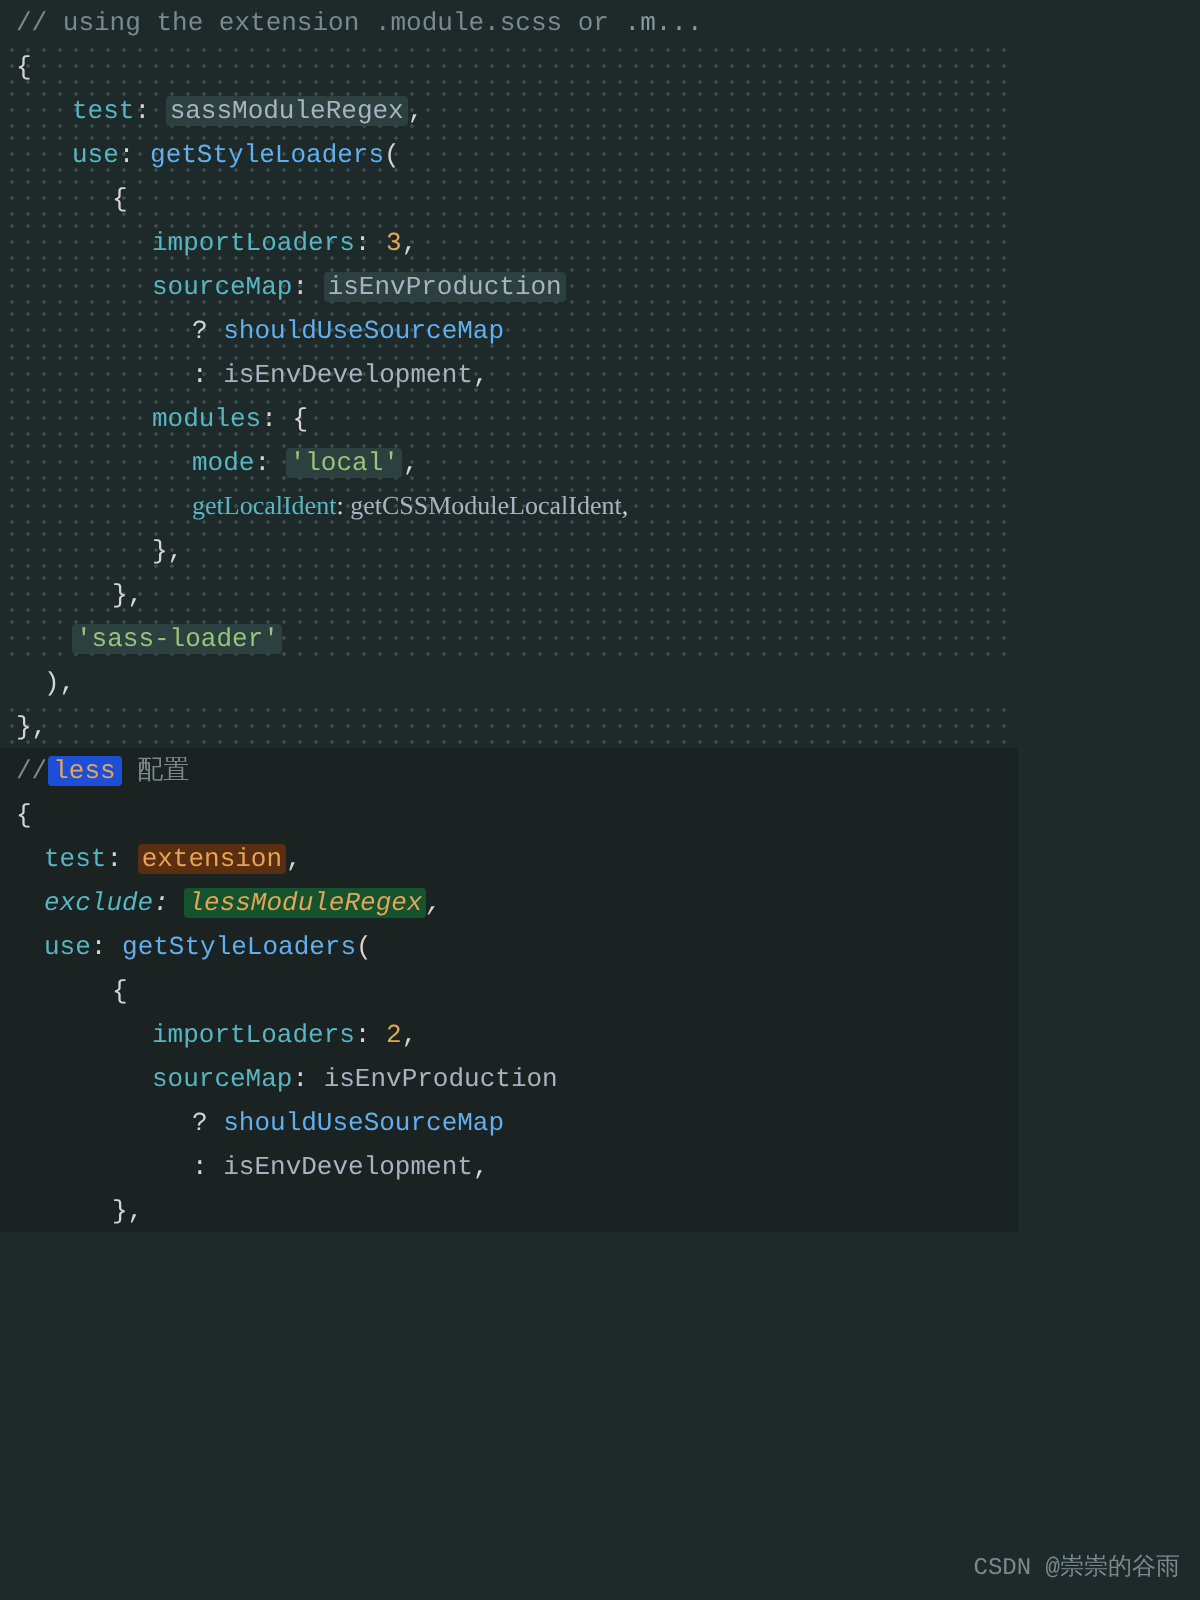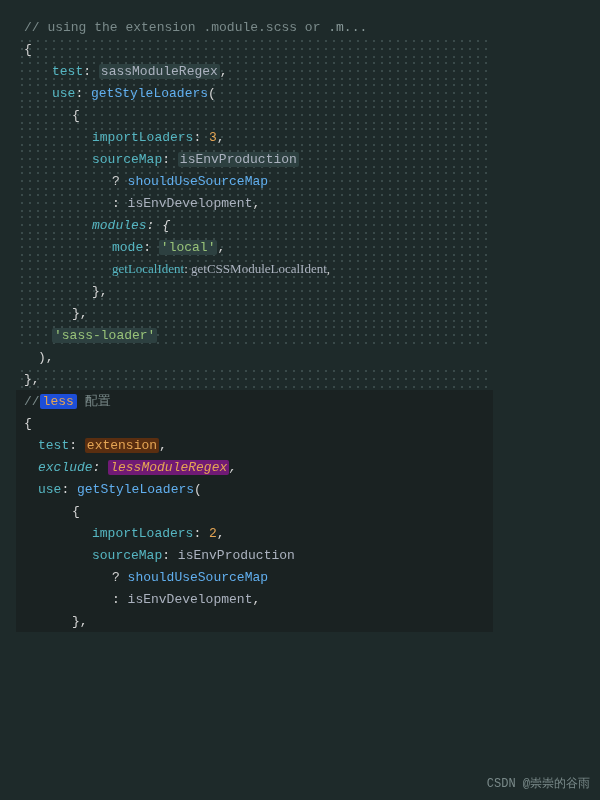--- a/index.html
+++ b/index.html
@@ -11,21 +11,21 @@
       width: 600px;
       height: 800px;
       overflow: hidden;
       position: relative;
     }
 
     .code-container {
       width: 509px;
       height: 800px;
       background-color: #1e2a2a;
-      padding: 16px;
+      padding: 0;
       overflow: hidden;
       position: relative;
     }
 
     .line {
       display: flex;
       align-items: center;
       min-height: 22px;
       padding: 1px 0;
       position: relative;
@@ -67,32 +67,32 @@
 
 <div class="line"><div class="line-content" style="padding-left: 8px;"><span class="c-comment">// using </span><span class="c-comment">the</span><span class="c-comment"> extension .module.scss </span><span class="c-comment">or</span><span class="c-fade"> .m...</span></div></div>
     <div class="line" style="background-image: radial-gradient(circle, rgb(58, 74, 74) 1px, transparent 1px); background-size: 8px 8px; background-position: 2px center;"><div class="line-content" style="padding-left: 8px;"><span class="c-white">{</span></div></div>
     <div class="line" style="background-image: radial-gradient(circle, rgb(58, 74, 74) 1px, transparent 1px); background-size: 8px 8px; background-position: 2px center;"><div class="line-content" style="padding-left: 36px;"><span class="c-cyan">test</span><span class="c-white">: </span><span class="c-light" style="background-color: rgb(45, 64, 64); border-radius: 2px; padding: 0px 2px;">sassModuleRegex</span><span class="c-white">,</span></div></div>
     <div class="line" style="background-image: radial-gradient(circle, rgb(58, 74, 74) 1px, transparent 1px); background-size: 8px 8px; background-position: 2px center;"><div class="line-content" style="padding-left: 36px;"><span class="c-cyan">use</span><span class="c-white">: </span><span class="c-blue">getStyleLoaders</span><span class="c-white">(</span></div></div>
     <div class="line" style="background-image: radial-gradient(circle, rgb(58, 74, 74) 1px, transparent 1px); background-size: 8px 8px; background-position: 2px center;"><div class="line-content" style="padding-left: 56px;"><span class="c-white">{</span></div></div>
     <div class="line" style="background-image: radial-gradient(circle, rgb(58, 74, 74) 1px, transparent 1px); background-size: 8px 8px; background-position: 2px center;"><div class="line-content" style="padding-left: 76px;"><span class="c-cyan">importLoaders</span><span class="c-white">: </span><span class="c-orange">3</span><span class="c-white">,</span></div></div>
     <div class="line" style="background-image: radial-gradient(circle, rgb(58, 74, 74) 1px, transparent 1px); background-size: 8px 8px; background-position: 2px center;"><div class="line-content" style="padding-left: 76px;"><span class="c-cyan">sourceMap</span><span class="c-white">: </span><span class="c-light" style="background-color: rgb(45, 64, 64); border-radius: 2px; padding: 0px 2px;">isEnvProduction</span></div></div>
     <div class="line" style="background-image: radial-gradient(circle, rgb(58, 74, 74) 1px, transparent 1px); background-size: 8px 8px; background-position: 2px center;"><div class="line-content" style="padding-left: 96px;"><span class="c-white">? </span><span class="c-blue">shouldUseSourceMap</span></div></div>
     <div class="line" style="background-image: radial-gradient(circle, rgb(58, 74, 74) 1px, transparent 1px); background-size: 8px 8px; background-position: 2px center;"><div class="line-content" style="padding-left: 96px;"><span class="c-white">: </span><span class="c-light">isEnvDevelopment</span><span class="c-white">,</span></div></div>
-    <div class="line" style="background-image: radial-gradient(circle, rgb(58, 74, 74) 1px, transparent 1px); background-size: 8px 8px; background-position: 2px center; font-style: italic;"><div class="line-content" style="padding-left: 76px;"><span class="c-cyan">modules</span><span class="c-white">: {</span></div></div>
+    <div class="line" style="background-image: radial-gradient(circle, rgb(58, 74, 74) 1px, transparent 1px); background-size: 8px 8px; background-position: 2px center;"><div class="line-content" style="padding-left: 76px;"><span class="c-cyan">modules</span><span class="c-white">: {</span></div></div>
     <div class="line" style="background-image: radial-gradient(circle, rgb(58, 74, 74) 1px, transparent 1px); background-size: 8px 8px; background-position: 2px center;"><div class="line-content" style="padding-left: 96px;"><span class="c-cyan">mode</span><span class="c-white">: </span><span class="c-green" style="background-color: rgb(45, 64, 64); border-radius: 2px; padding: 0px 2px;">'local'</span><span class="c-white">,</span></div></div>
     <div class="line" style="background-image: radial-gradient(circle, rgb(58, 74, 74) 1px, transparent 1px); background-size: 8px 8px; background-position: 2px center;"><div class="line-content" style="padding-left: 96px; font-family: Liberation Serif, serif;"><span class="c-cyan">getLocalIdent</span><span class="c-white">: </span><span class="c-light">getCSSModuleLocalIdent</span><span class="c-white">,</span></div></div>
     <div class="line" style="background-image: radial-gradient(circle, rgb(58, 74, 74) 1px, transparent 1px); background-size: 8px 8px; background-position: 2px center;"><div class="line-content" style="padding-left: 76px;"><span class="c-white">},</span></div></div>
     <div class="line" style="background-image: radial-gradient(circle, rgb(58, 74, 74) 1px, transparent 1px); background-size: 8px 8px; background-position: 2px center;"><div class="line-content" style="padding-left: 56px;"><span class="c-white">},</span></div></div>
     <div class="line" style="background-image: radial-gradient(circle, rgb(58, 74, 74) 1px, transparent 1px); background-size: 8px 8px; background-position: 2px center;"><div class="line-content" style="padding-left: 36px;"><span class="c-green" style="background-color: rgb(45, 64, 64); border-radius: 2px; padding: 0px 2px;">'sass-loader'</span></div></div>
     <div class="line"><div class="line-content" style="padding-left: 22px;"><span class="c-white">),</span></div></div>
     <div class="line" style="background-image: radial-gradient(circle, rgb(58, 74, 74) 1px, transparent 1px); background-size: 8px 8px; background-position: 2px center;"><div class="line-content" style="padding-left: 8px;"><span class="c-white">},</span></div></div>
     <div class="line" style="background-color: rgb(26, 34, 34);"><div class="line-content" style="padding-left: 8px;"><span class="c-comment">//</span><span class="c-orange" style="background-color: #1d4ed8; border-radius: 2px; padding: 0px 3px; color: rgb(229, 165, 84);">less</span><span class="c-comment"> 配置</span></div></div>
     <div class="line" style="background-color: rgb(26, 34, 34);"><div class="line-content" style="padding-left: 8px;"><span class="c-white">{</span></div></div>
     <div class="line" style="background-color: rgb(26, 34, 34);"><div class="line-content" style="padding-left: 22px;"><span class="c-cyan">test</span><span class="c-white">: </span><span class="c-light" style="background-color: rgb(90, 46, 16); border-radius: 2px; padding: 0px 2px; color: rgb(229, 165, 84);">extension</span><span class="c-white">,</span></div></div>
-    <div class="line" style="background-color: rgb(26, 34, 34); font-style: italic;"><div class="line-content" style="padding-left: 22px;"><span class="c-cyan">exclude</span><span class="c-white">: </span><span class="c-light" style="background-color: #701a75; border-radius: 2px; padding: 0px 2px; color: rgb(229, 165, 84);">lessModuleRegex</span><span class="c-white">,</span></div></div>
+    <div class="line" style="background-color: rgb(26, 34, 34); font-style: italic;"><div class="line-content" style="padding-left: 22px;"><span class="c-cyan">exclude</span><span class="c-white">: </span><span class="c-light" style="background-color: #14532d; border-radius: 2px; padding: 0px 2px; color: rgb(229, 165, 84);">lessModuleRegex</span><span class="c-white">,</span></div></div>
     <div class="line" style="background-color: rgb(26, 34, 34);"><div class="line-content" style="padding-left: 22px;"><span class="c-cyan">use</span><span class="c-white">: </span><span class="c-blue">getStyleLoaders</span><span class="c-white">(</span></div></div>
     <div class="line" style="background-color: rgb(26, 34, 34);"><div class="line-content" style="padding-left: 56px;"><span class="c-white">{</span></div></div>
     <div class="line" style="background-color: rgb(26, 34, 34);"><div class="line-content" style="padding-left: 76px;"><span class="c-cyan">importLoaders</span><span class="c-white">: </span><span class="c-orange">2</span><span class="c-white">,</span></div></div>
     <div class="line" style="background-color: rgb(26, 34, 34);"><div class="line-content" style="padding-left: 76px;"><span class="c-cyan">sourceMap</span><span class="c-white">: </span><span class="c-light">isEnvProduction</span></div></div>
     <div class="line" style="background-color: rgb(26, 34, 34);"><div class="line-content" style="padding-left: 96px;"><span class="c-white">? </span><span class="c-blue">shouldUseSourceMap</span></div></div>
     <div class="line" style="background-color: rgb(26, 34, 34);"><div class="line-content" style="padding-left: 96px;"><span class="c-white">: </span><span class="c-light">isEnvDevelopment</span><span class="c-white">,</span></div></div>
     <div class="line" style="background-color: rgb(26, 34, 34);"><div class="line-content" style="padding-left: 56px;"><span class="c-white">},</span></div></div>
   </div>
 
 <div class="watermark">CSDN @崇崇的谷雨</div>

